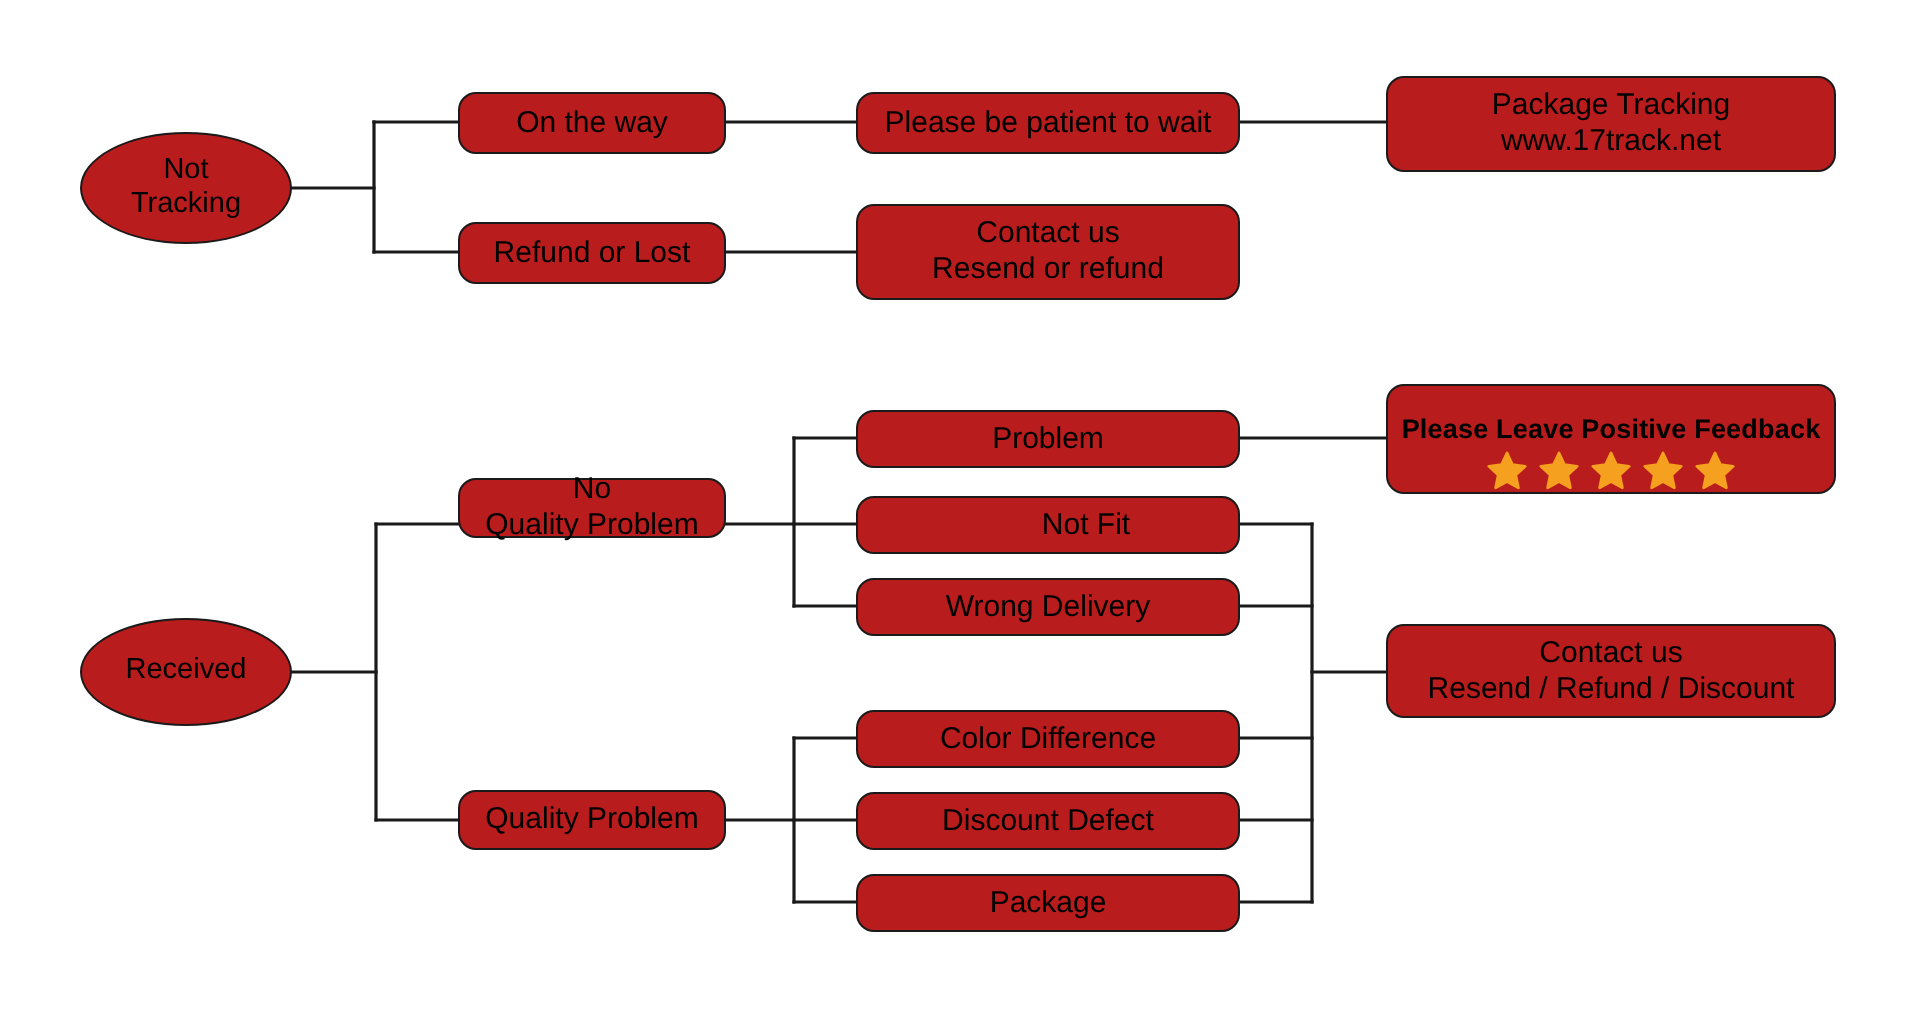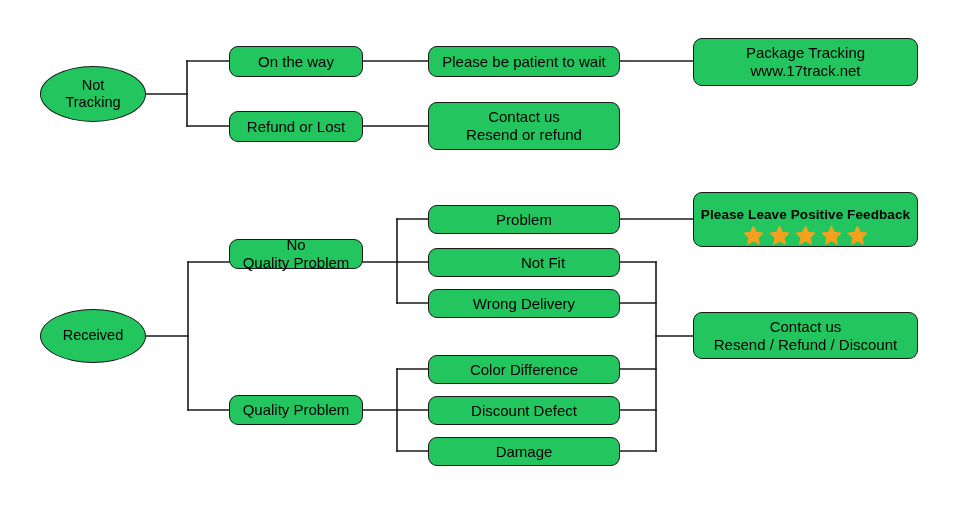--- a/index.html
+++ b/index.html
@@ -24,21 +24,21 @@
     width: 960px;
     height: 513px;
   }
   .node {
     position: absolute;
     box-sizing: border-box;
     display: flex;
     align-items: center;
     justify-content: center;
     text-align: center;
-    background: #22c55e;
+    background: #b91c1c;
     border: 1.3px solid #1a1a1a;
     color: #000000;
     line-height: 1.18;
     z-index: 2;
   }
   .node.rounded {
     border-radius: 9px;
   }
   .node.ellipse {
     border-radius: 50%;
@@ -201,21 +201,21 @@
 
   <div class="node rounded" id="node-color-difference">
     <span class="lbl t15">Color Difference</span>
   </div>
 
   <div class="node rounded" id="node-quality-defect">
     <span class="lbl t15">Discount Defect</span>
   </div>
 
   <div class="node rounded" id="node-damage">
-    <span class="lbl t15">Damage</span>
+    <span class="lbl t15">Package</span>
   </div>
 
   <div class="node rounded" id="node-feedback">
     <span class="feedback-text">Please Leave Positive Feedback</span>
     <span class="stars" id="star-rating">
         <svg class="star" viewBox="0 0 24 24">
           <path d="M12 1.7 L15.1 8.4 L22.4 9.3 L17.0 14.3 L18.5 21.6 L12 18.0 L5.5 21.6 L7.0 14.3 L1.6 9.3 L8.9 8.4 Z" fill="#F5A01E" stroke="#F5A01E" stroke-width="1.6" stroke-linejoin="round"></path>
         </svg>
         <svg class="star" viewBox="0 0 24 24">
           <path d="M12 1.7 L15.1 8.4 L22.4 9.3 L17.0 14.3 L18.5 21.6 L12 18.0 L5.5 21.6 L7.0 14.3 L1.6 9.3 L8.9 8.4 Z" fill="#F5A01E" stroke="#F5A01E" stroke-width="1.6" stroke-linejoin="round"></path>

